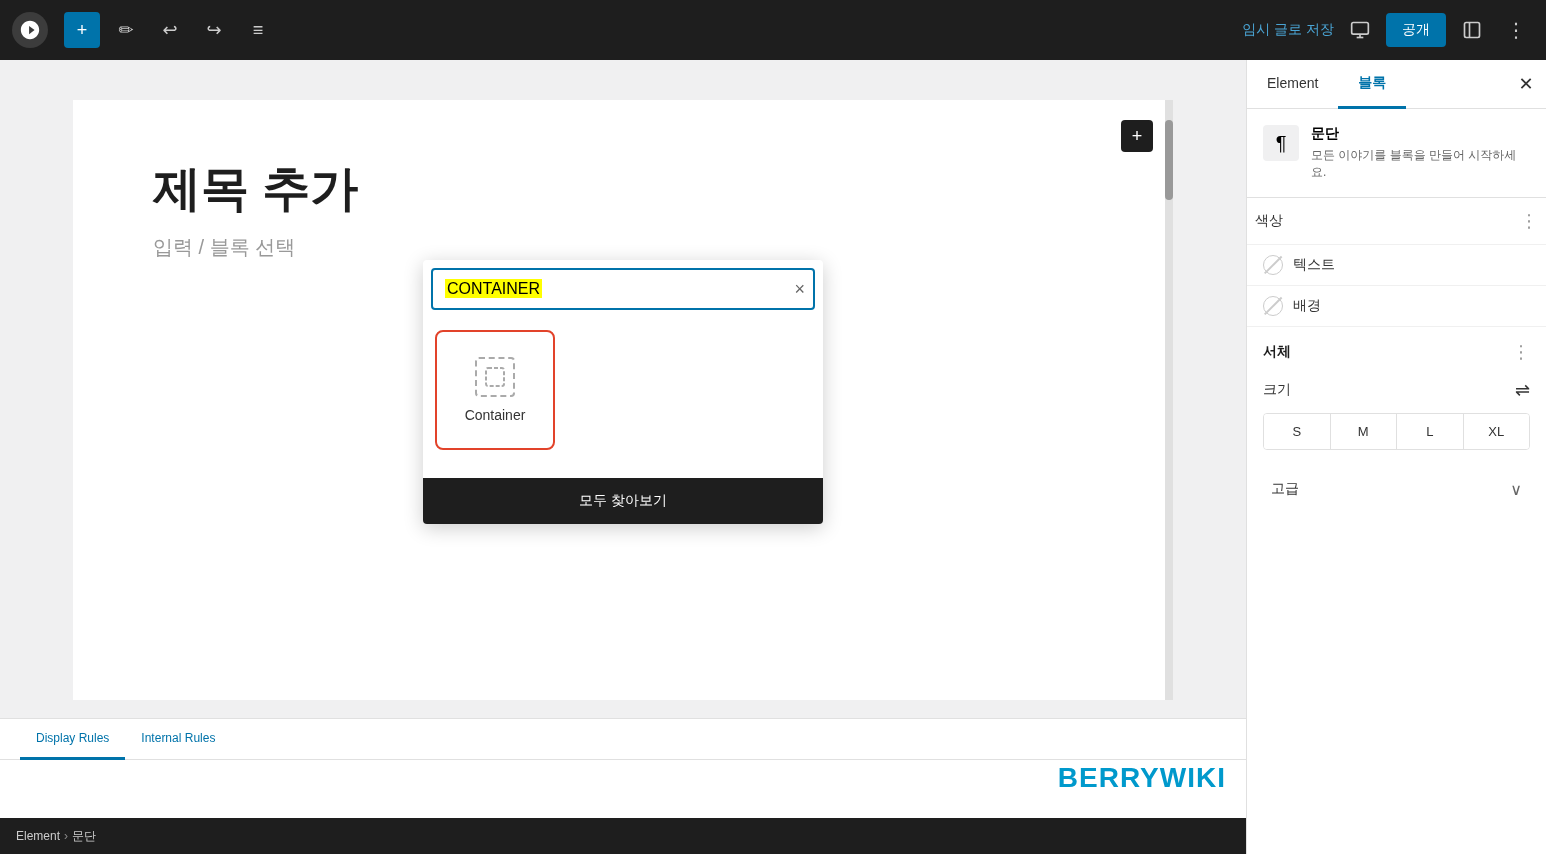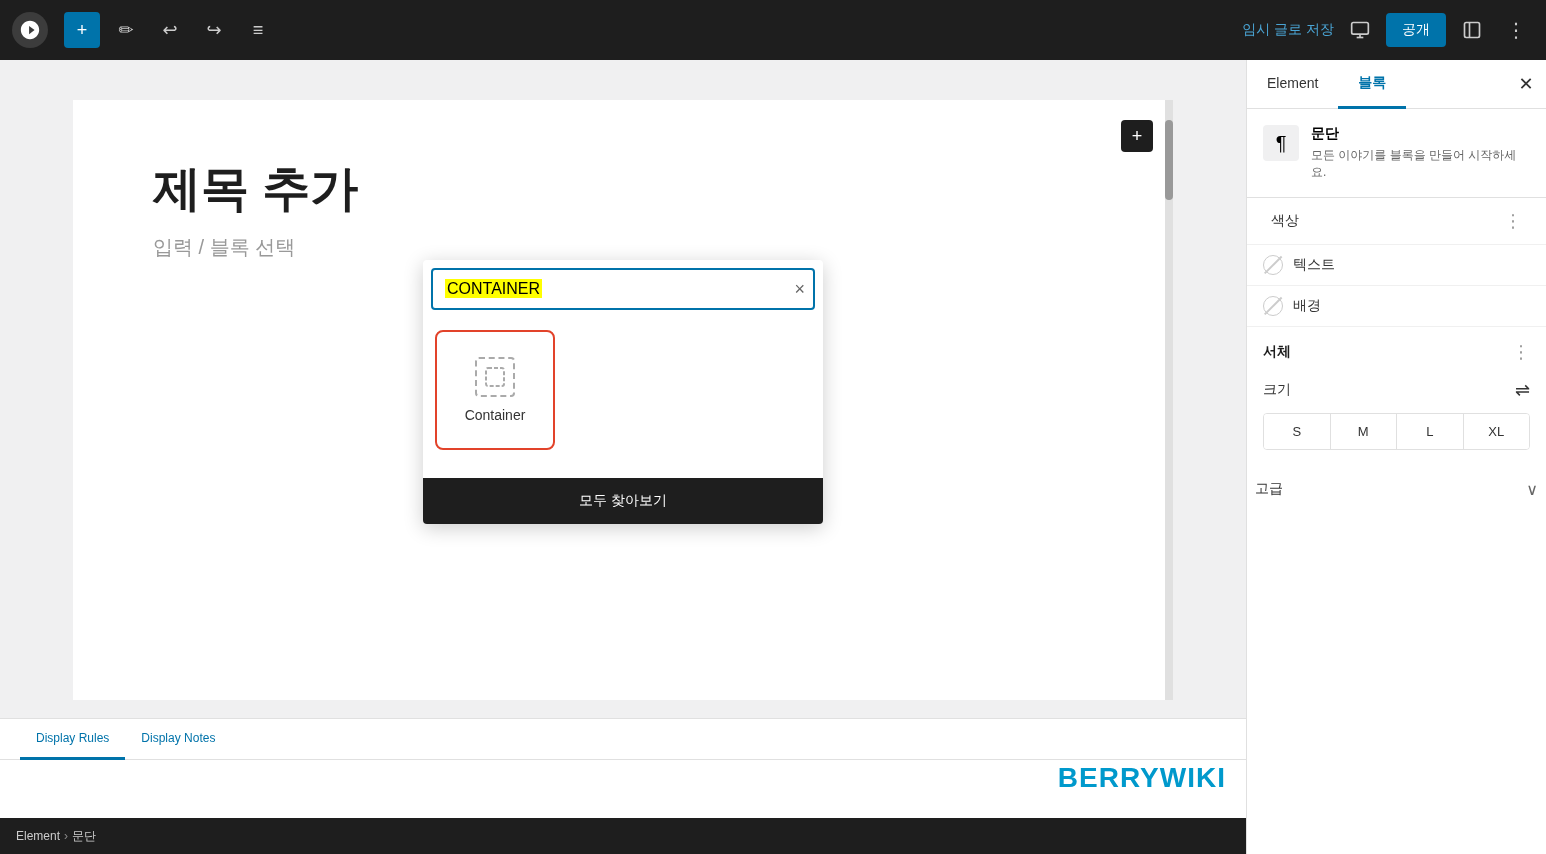--- a/index.html
+++ b/index.html
@@ -184,21 +184,21 @@
     }
     .block-icon-wrap {
       width: 36px; height: 36px; background: #f0f0f1; border-radius: 4px;
       display: flex; align-items: center; justify-content: center; font-size: 20px;
       flex-shrink: 0;
     }
     .block-info-text h3 { font-size: 14px; font-weight: 600; margin-bottom: 4px; }
     .block-info-text p { font-size: 12px; color: #666; line-height: 1.4; }
     .sidebar-option-row {
       display: flex; align-items: center; justify-content: space-between;
-      padding: 12px 24px; border-bottom: 1px solid #f0f0f0;
+      padding: 12px 8px; border-bottom: 1px solid #f0f0f0;
     }
     .sidebar-option-label { font-size: 14px; color: #333; }
     .sidebar-option-more { color: #999; font-size: 18px; cursor: pointer; }
     .color-option-row {
       padding: 10px 16px; display: flex; align-items: center; gap: 10px;
       border-bottom: 1px solid #f0f0f0;
     }
     .color-circle {
       width: 20px; height: 20px; border-radius: 50%; border: 1.5px solid #ccc;
       position: relative; display: flex; align-items: center; justify-content: center;
@@ -223,21 +223,21 @@
       display: flex; margin: 0 16px 16px; border: 1px solid #e0e0e0; border-radius: 4px;
       overflow: hidden;
     }
     .size-btn {
       flex: 1; padding: 10px 0; text-align: center; font-size: 13px; cursor: pointer;
       color: #333; background: white; border: none; border-right: 1px solid #e0e0e0;
     }
     .size-btn:last-child { border-right: none; }
     .advanced-row {
       display: flex; align-items: flex-start; justify-content: space-between;
-      padding: 14px 8px; cursor: pointer;
+      padding: 14px 24px; cursor: pointer;
     }
     .advanced-label { font-size: 14px; color: #333; }
     .chevron-icon { font-size: 16px; color: #666; }
 
     
     .brand-logo {
       position: absolute; bottom: 60px; right: 20px; color: #0099cc;
       font-size: 28px; font-weight: 800; letter-spacing: 1px;
     }
   </style>
@@ -304,21 +304,21 @@
 
         <div class="scrollbar" style="position: absolute; right: 0; top: 0; bottom: 0; width: 8px; background: #e0e0e0;">
           <div class="scrollbar-thumb"></div>
         </div>
       </div>
     </div>
 
     <div class="bottom-area">
       <div class="bottom-tabs">
         <div class="bottom-tab active">Display Rules</div>
-        <div class="bottom-tab blue-text">Display Notes</div>
+        <div class="bottom-tab blue-text">Internal Rules</div>
       </div>
       <div class="bottom-content"></div>
     </div>
 
     <div class="status-bar">
       <div class="status-breadcrumb">
         <span>Element</span>
         <span class="status-arrow">›</span>
         <span>문단</span>
       </div>

